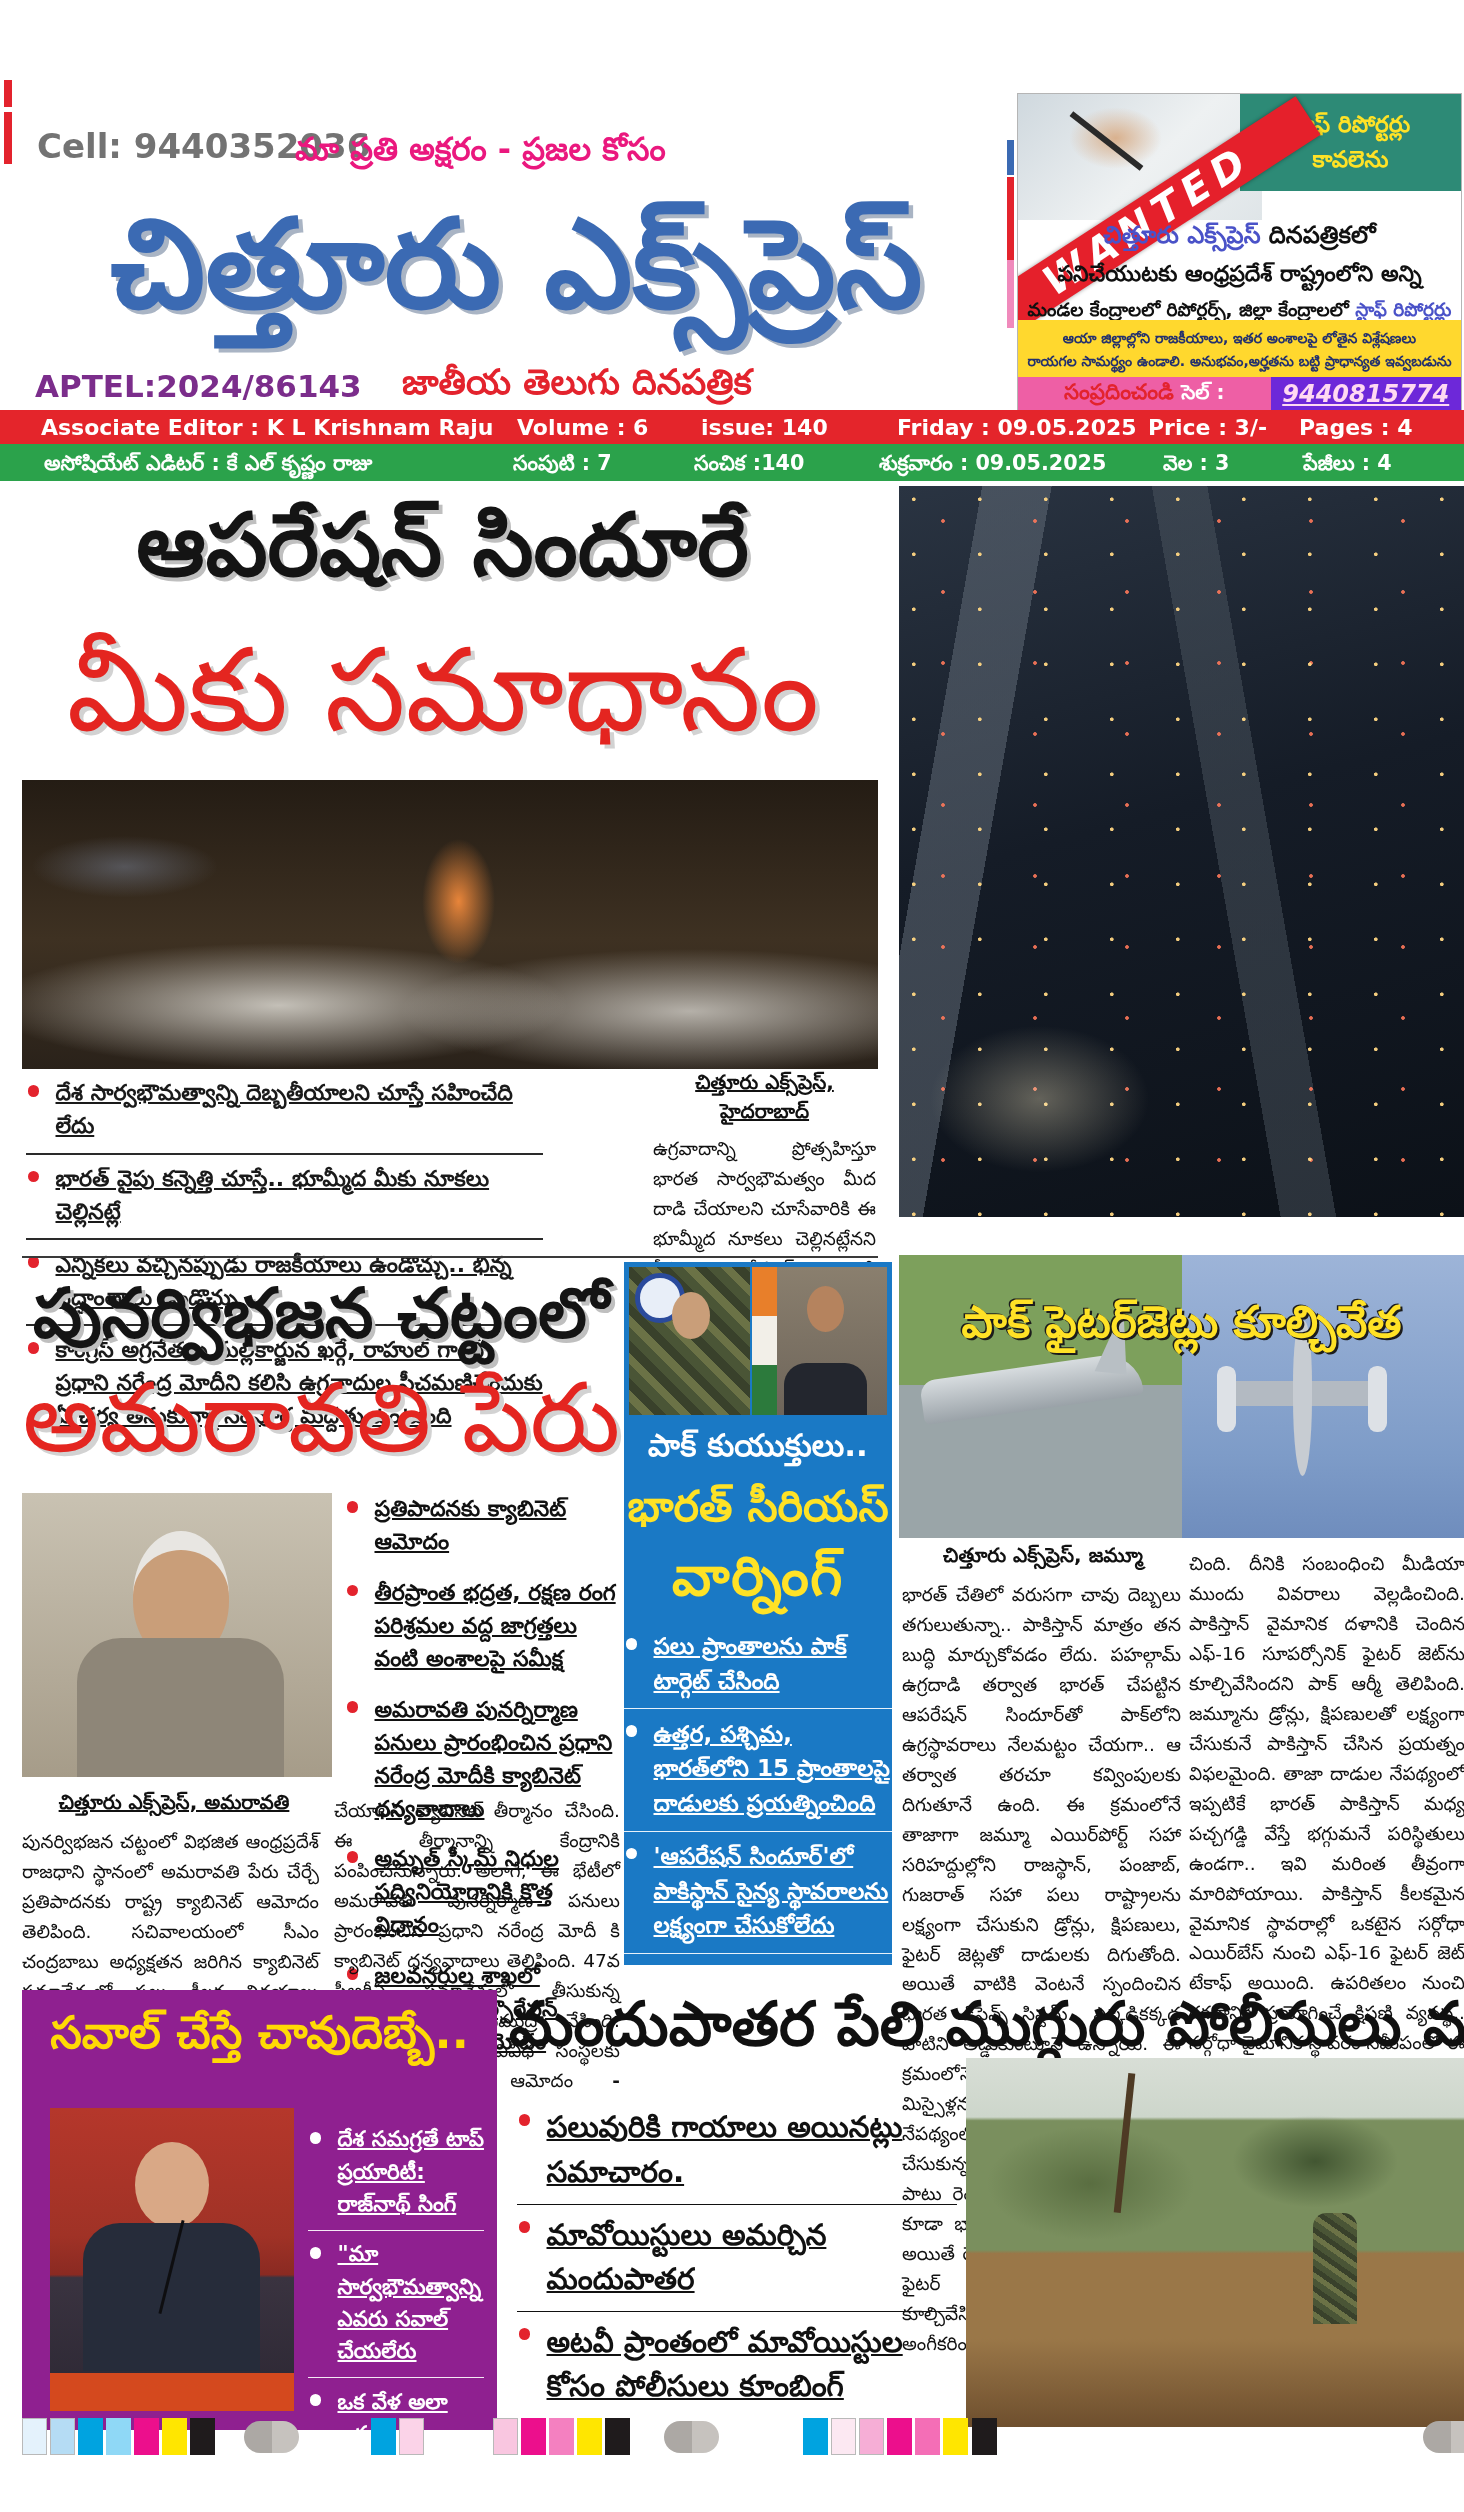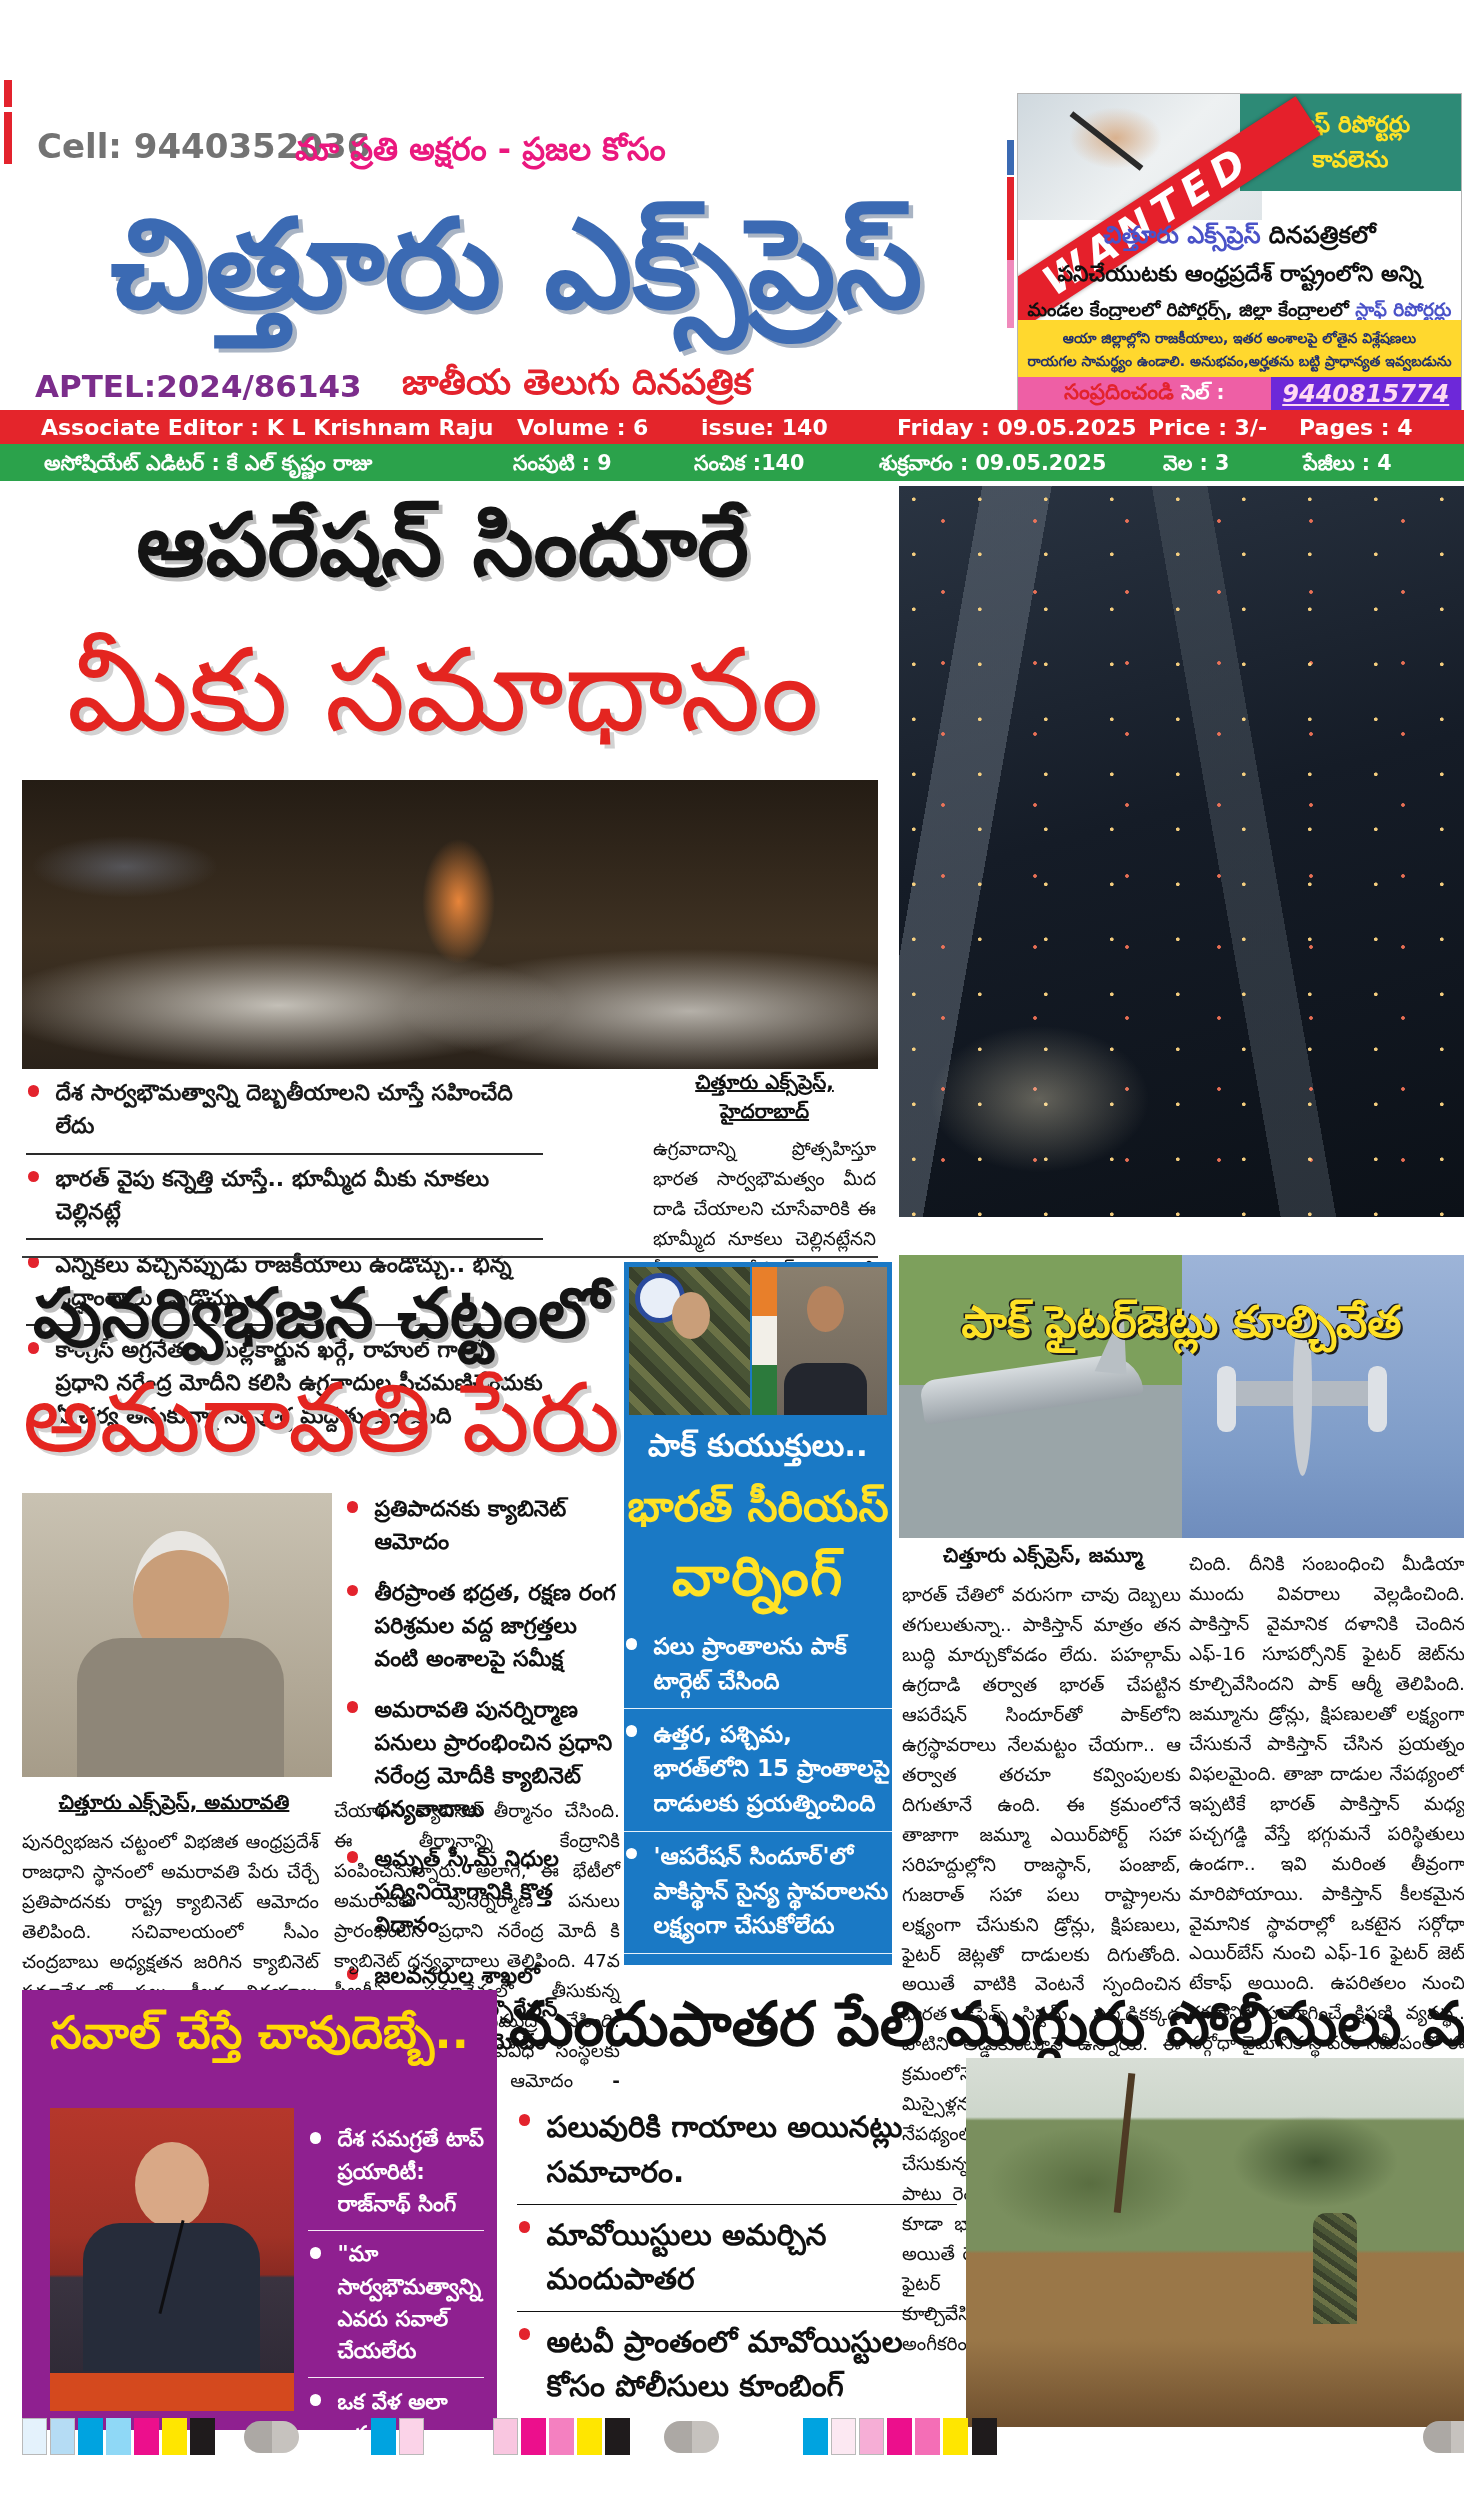--- a/index.html
+++ b/index.html
@@ -101,21 +101,21 @@
     background:
       radial-gradient(ellipse 118px 66px at 70% 28%,rgba(60,80,45,.9),rgba(60,80,45,0) 70%),
       radial-gradient(ellipse 148px 81px at 25% 34%,rgba(84,104,60,.85),rgba(84,104,60,0) 70%),
       linear-gradient(#d8ded6 0%,#cdd6cb 16%,#7a8f5e 17% 52%,#9a7748 53% 76%,#6e4f2e 100%);}
   .photo-forest .trunk{position:absolute;left:155px;top:14.8px;width:7.4px;height:140px;background:#4e3a24;transform:rotate(6deg);}
   .photo-forest .soldier{position:absolute;left:347px;top:155px;width:44px;height:111px;border-radius:13.3px 13.3px 0 0;
     background:repeating-linear-gradient(35deg,#4a5536 0 5.9px,#6b7246 5.9px 11px,#39412b 11px 16px);}
 
   
   ul.blist{list-style:none;margin:0;padding:0;}
-  ul.blist li{position:relative;padding:7.4px 0 10.3px 29.5px;line-height:1.5;}
+  ul.blist li{position:relative;padding:7.4px 0 10.3px 29.5px;line-height:1.5;text-decoration:underline;}
   ul.blist li::before{content:"";position:absolute;left:1.5px;top:16px;width:11.8px;height:11.8px;border-radius:50%;}
   .blist--dark li{font-size:22px;font-weight:bold;color:#1a1a1a;}
   .blist--dark li::before{background:#e3232d;}
   .blist--dark.sep li:not(:last-child){border-bottom:2.2px solid #2a2a2a;}
   .blist--plain li{font-size:22px;font-weight:bold;color:#111;}
   .blist--plain li::before{background:#e3232d;}
   .blist--white li{font-size:23px;font-weight:bold;color:#ffffff;}
   .blist--white li::before{background:#ffffff;width:9.6px;height:9.6px;top:17.7px;}
   .blist--white.sep li:not(:last-child){border-bottom:1.5px solid rgba(255,255,255,.9);}
   .blist--big li{font-size:29.5px;font-weight:bold;color:#111;padding-left:35px;}
@@ -243,21 +243,21 @@
   <div class="bar bar-en">
     <span class="en-editor">Associate Editor : K L Krishnam Raju</span>
     <span class="en-volume">Volume : 6</span>
     <span class="en-issue">issue: 140</span>
     <span class="en-day">Friday : 09.05.2025</span>
     <span class="en-price">Price : 3/-</span>
     <span class="en-pages">Pages : 4</span>
   </div>
   <div class="bar bar-te">
     <span class="te-editor">అసోషియేట్ ఎడిటర్ : కే ఎల్ కృష్ణం రాజు</span>
-    <span class="te-volume">సంపుటి : 9</span>
+    <span class="te-volume">సంపుటి : 7</span>
     <span class="te-issue">సంచిక :140</span>
     <span class="te-day">శుక్రవారం : 09.05.2025</span>
     <span class="te-price">వెల : 3</span>
     <span class="te-pages">పేజీలు : 4</span>
   </div>
 
   <div class="lead-kicker kicker-black">ఆపరేషన్ సిందూరే</div>
   <div class="lead-headline head-red">మీకు సమాధానం</div>
 
   <div class="photo photo-stage"></div>

